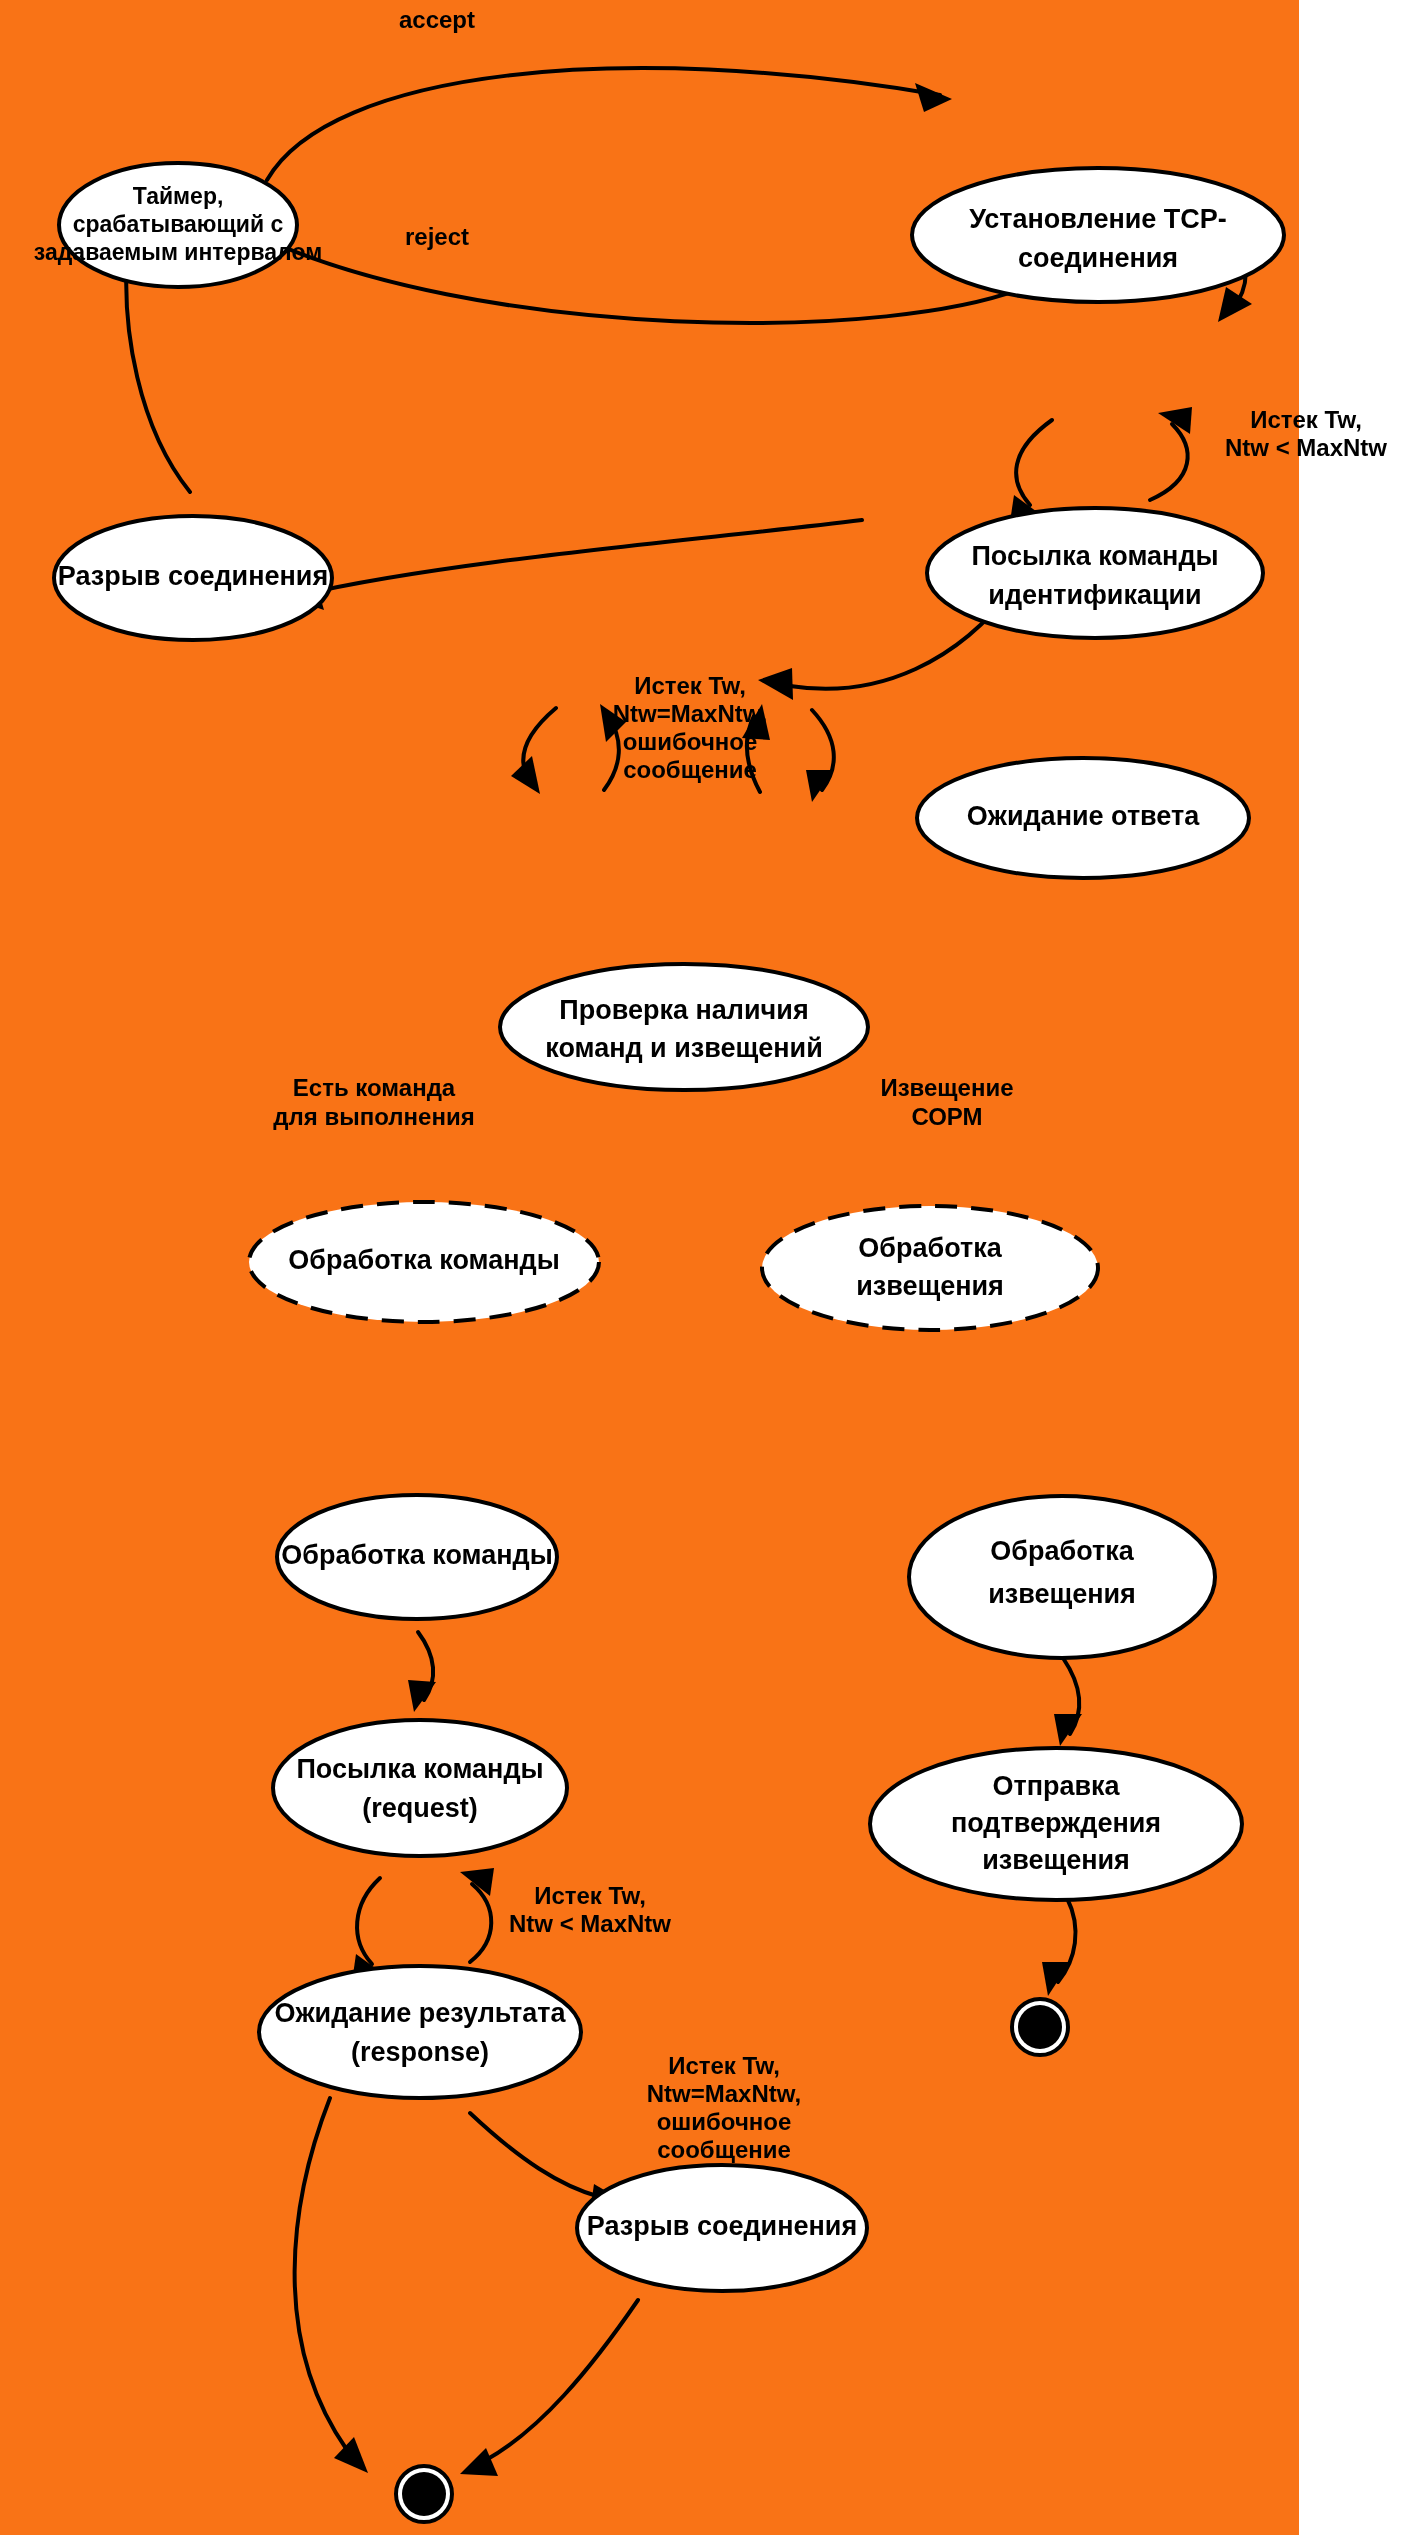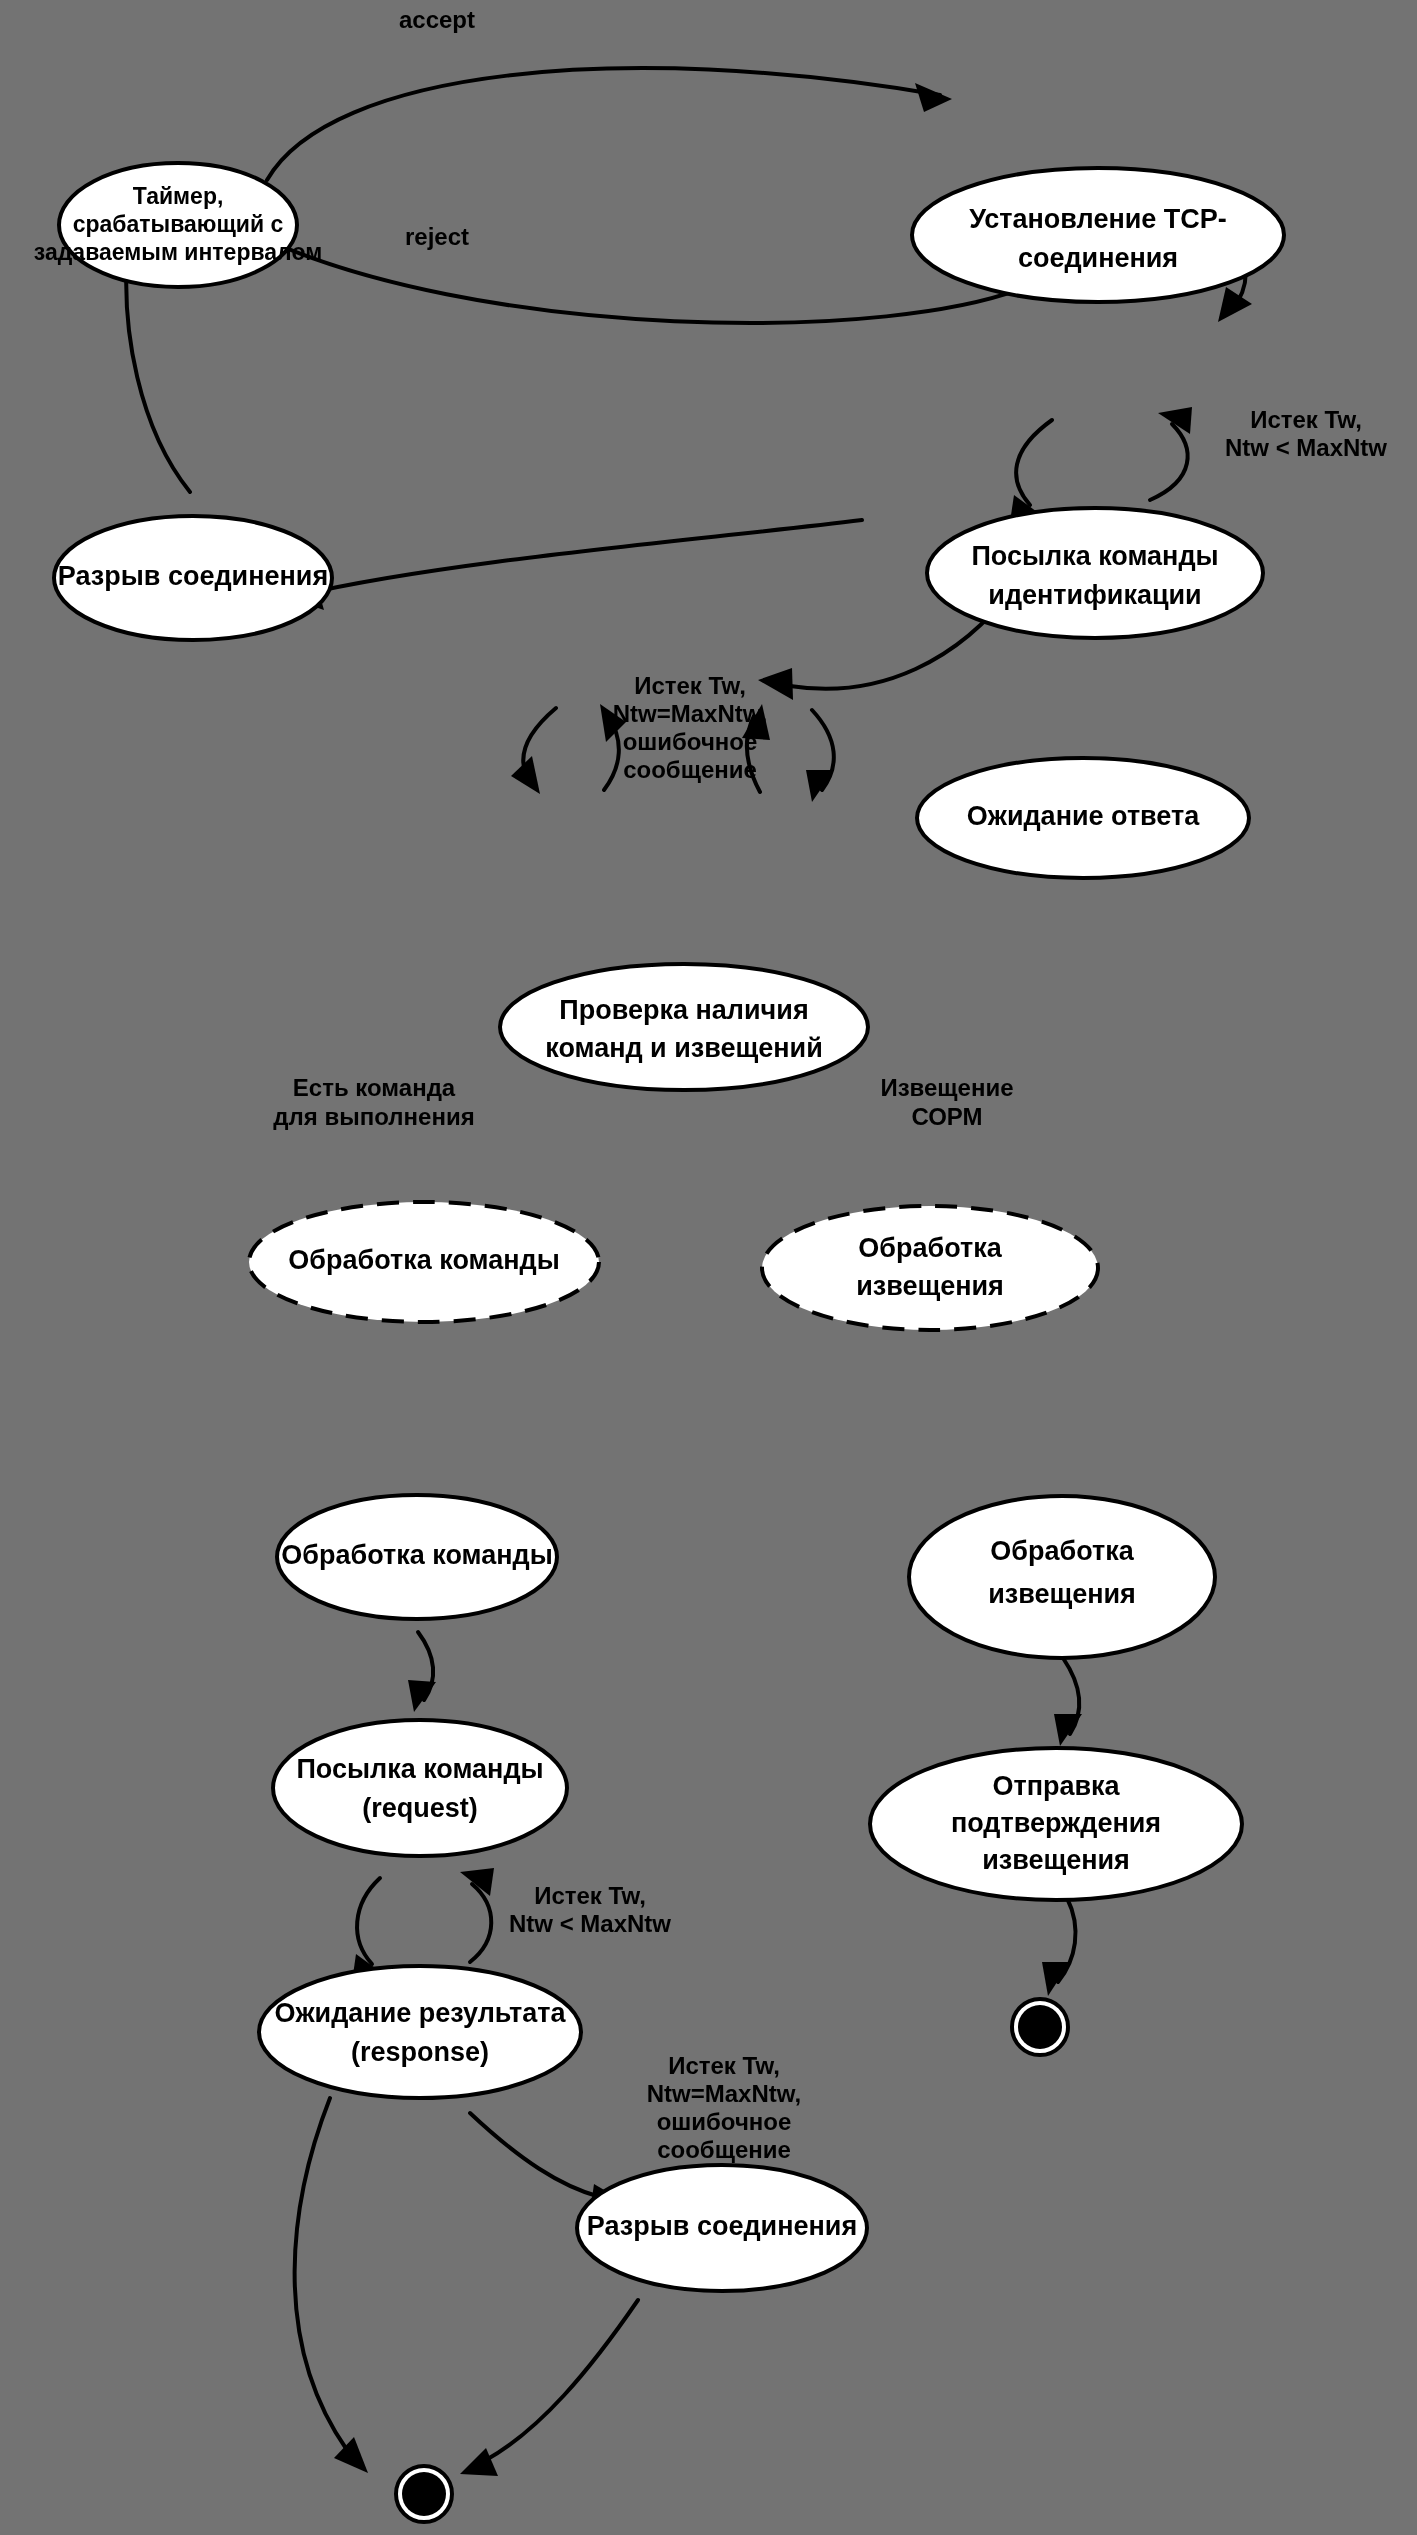--- a/index.html
+++ b/index.html
@@ -8,23 +8,23 @@
     background: #ffffff;
   }
   body {
     width: 1417px;
     height: 2535px;
     font-family: "Liberation Sans", sans-serif;
     overflow: hidden;
   }
   #diagram-root {
     position: relative;
-    width: 1417px;
+    width: 1299px;
     height: 2535px;
-    background: #737373;
+    background: #f97316;
   }
   svg#state-diagram {
     display: block;
     width: 1417px;
     height: 2535px;
   }
   .node-ellipse {
     fill: #ffffff;
     stroke: #000000;
     stroke-width: 4;

